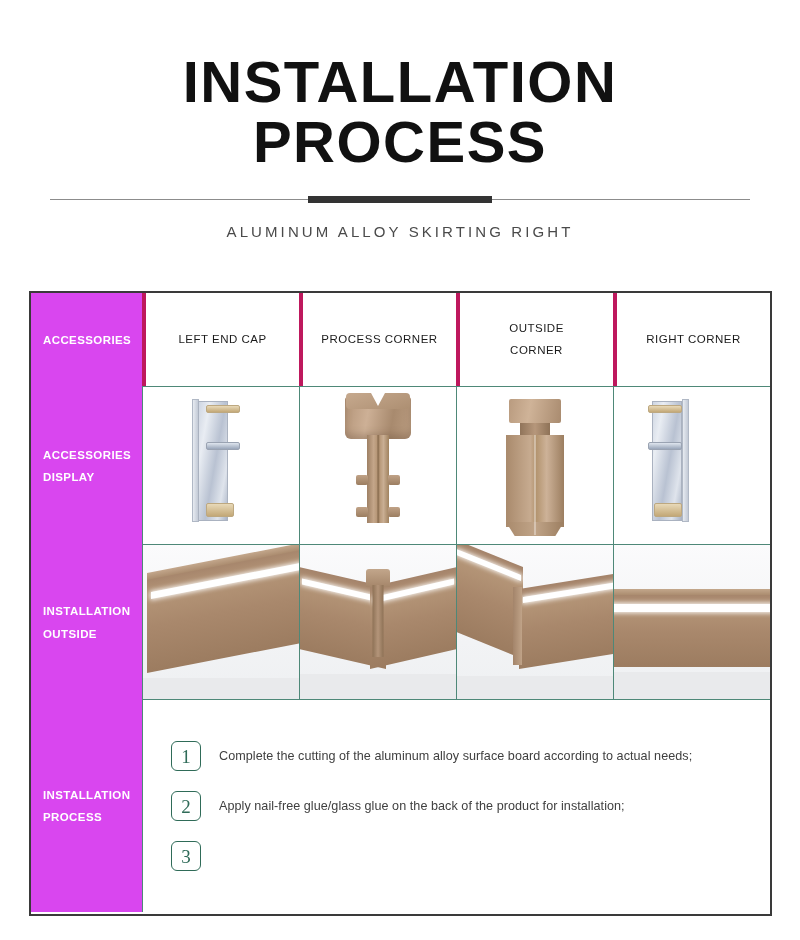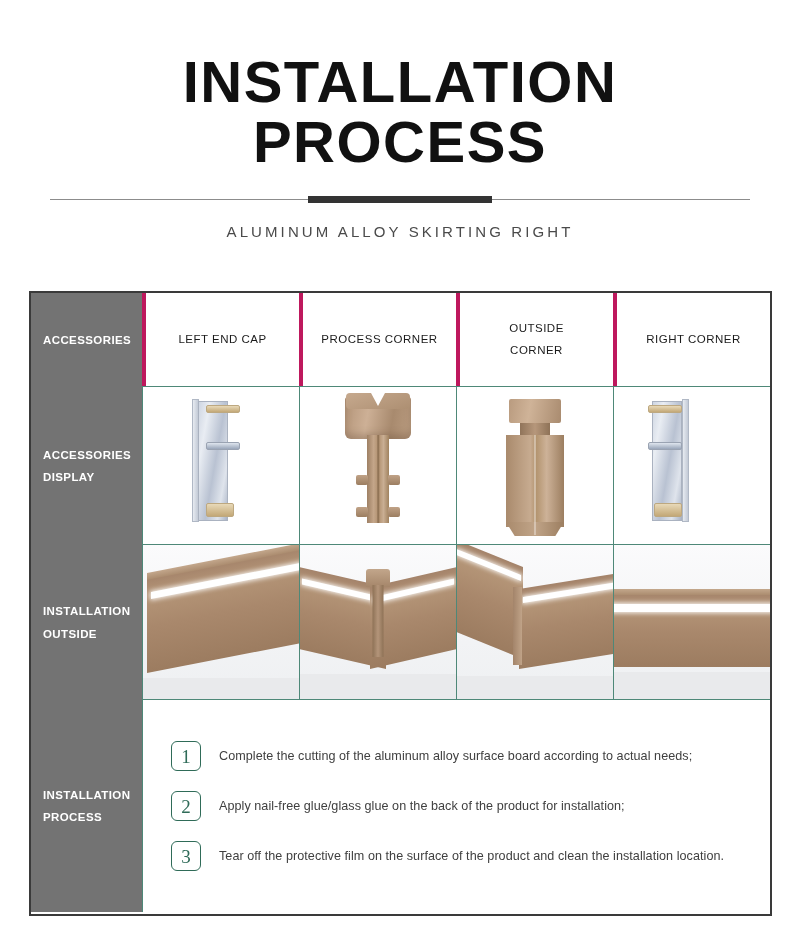--- a/index.html
+++ b/index.html
@@ -72,21 +72,21 @@
   .row.r-proc   { height: 212px; }
 
   .hline {
     position: absolute; left: 0; right: 0; height: 1px;
     background: #4e8878; z-index: 4;
   }
 
   .lbl {
     width: 111px;
     flex: 0 0 111px;
-    background: #737373;
+    background: #d946ef;
     color: #ffffff;
     display: flex;
     flex-direction: column;
     justify-content: center;
     padding-left: 12px;
     font-size: 11.5px;
     font-weight: bold;
     letter-spacing: 0.4px;
     line-height: 1.95;
     position: relative;
@@ -417,20 +417,19 @@
           <div class="proc-txt">Complete the cutting of the aluminum alloy surface board according to actual needs;</div>
         </div>
 
         <div class="proc-item">
           <div class="badge">2</div>
           <div class="proc-txt">Apply nail-free glue/glass glue on the back of the product for installation;</div>
         </div>
 
         <div class="proc-item">
           <div class="badge">3</div>
-          <div class="proc-txt">Tear off the protective film on the surface of the product and clean the installation location.</div>
         </div>
 
       </div>
     </div>
 
   </div>
 </div>
 
 </body></html>

